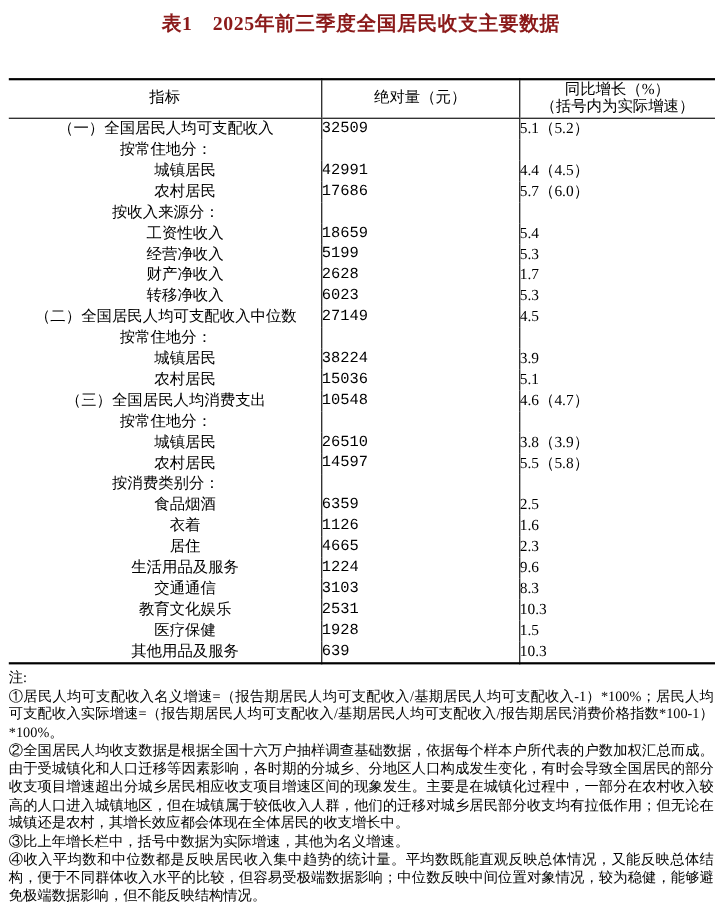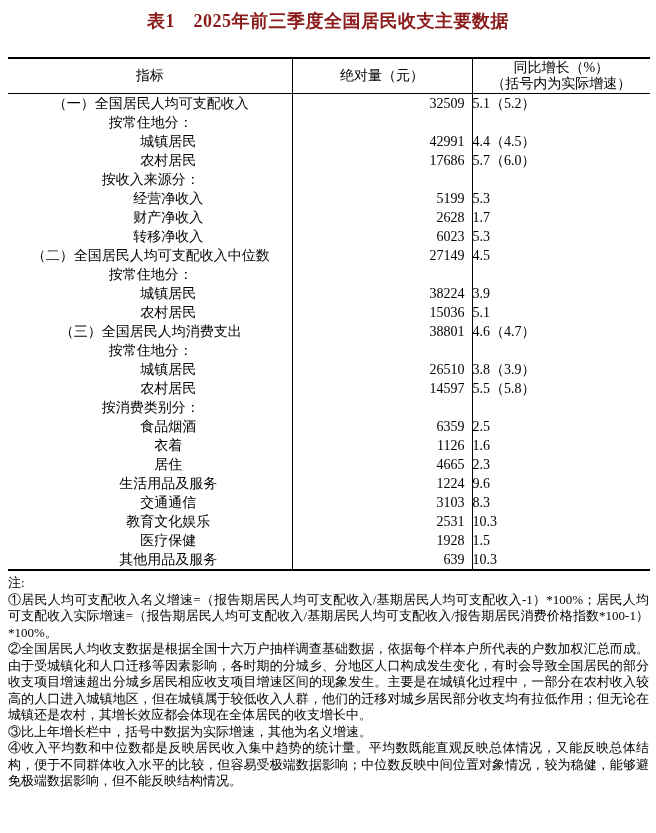--- a/index.html
+++ b/index.html
@@ -17,21 +17,21 @@
     margin: 9px 0 16px 0;
     text-align: center;
     font-size: 18px;
     font-weight: 700;
     color: #8b1a1a;
     letter-spacing: 0.5px;
     line-height: 24px;
   }
 
   table.main-table {
-    margin: 24px 0 0 8px;
+    margin: 38px 0 0 8px;
     width: 642px;
     border-collapse: collapse;
     table-layout: fixed;
     border-top: 2px solid #000;
     border-bottom: 2px solid #000;
     font-size: 14px;
   }
   col.col-ind { width: 284px; }
   col.col-val { width: 180px; }
   col.col-gro { width: 178px; }
@@ -49,21 +49,21 @@
 
   tbody td {
     height: 19px;
     line-height: 19px;
     padding: 0;
     white-space: nowrap;
     overflow: hidden;
   }
   td.c-ind { text-align: center; padding-left: 2px; }
   td.c-ind.indent { padding-left: 37px; }
-  td.c-val { text-align: right; padding-right: 7px; }
+  td.c-val { padding-right: 7px; font-family: Liberation Mono, monospace; }
   td.c-gro { padding-right: 13px; }
 
   .notes {
     margin: 4px 7px 0 8px;
     font-size: 13px;
     line-height: 16.5px;
     text-align: justify;
   }
   .notes p { margin: 0; }
 </style>
@@ -110,20 +110,25 @@
           <td class="c-ind indent">农村居民</td>
           <td class="c-val b-left">17686</td>
           <td class="c-gro b-left">5.7（6.0）</td>
         </tr>
         <tr>
           <td class="c-ind">按收入来源分：</td>
           <td class="c-val b-left"></td>
           <td class="c-gro b-left"></td>
         </tr>
         <tr>
+          <td class="c-ind indent">工资性收入</td>
+          <td class="c-val b-left">18659</td>
+          <td class="c-gro b-left">5.4</td>
+        </tr>
+        <tr>
           <td class="c-ind indent">经营净收入</td>
           <td class="c-val b-left">5199</td>
           <td class="c-gro b-left">5.3</td>
         </tr>
         <tr>
           <td class="c-ind indent">财产净收入</td>
           <td class="c-val b-left">2628</td>
           <td class="c-gro b-left">1.7</td>
         </tr>
         <tr>
@@ -146,21 +151,21 @@
           <td class="c-val b-left">38224</td>
           <td class="c-gro b-left">3.9</td>
         </tr>
         <tr>
           <td class="c-ind indent">农村居民</td>
           <td class="c-val b-left">15036</td>
           <td class="c-gro b-left">5.1</td>
         </tr>
         <tr>
           <td class="c-ind">（三）全国居民人均消费支出</td>
-          <td class="c-val b-left">38801</td>
+          <td class="c-val b-left">10548</td>
           <td class="c-gro b-left">4.6（4.7）</td>
         </tr>
         <tr>
           <td class="c-ind">按常住地分：</td>
           <td class="c-val b-left"></td>
           <td class="c-gro b-left"></td>
         </tr>
         <tr>
           <td class="c-ind indent">城镇居民</td>
           <td class="c-val b-left">26510</td>

